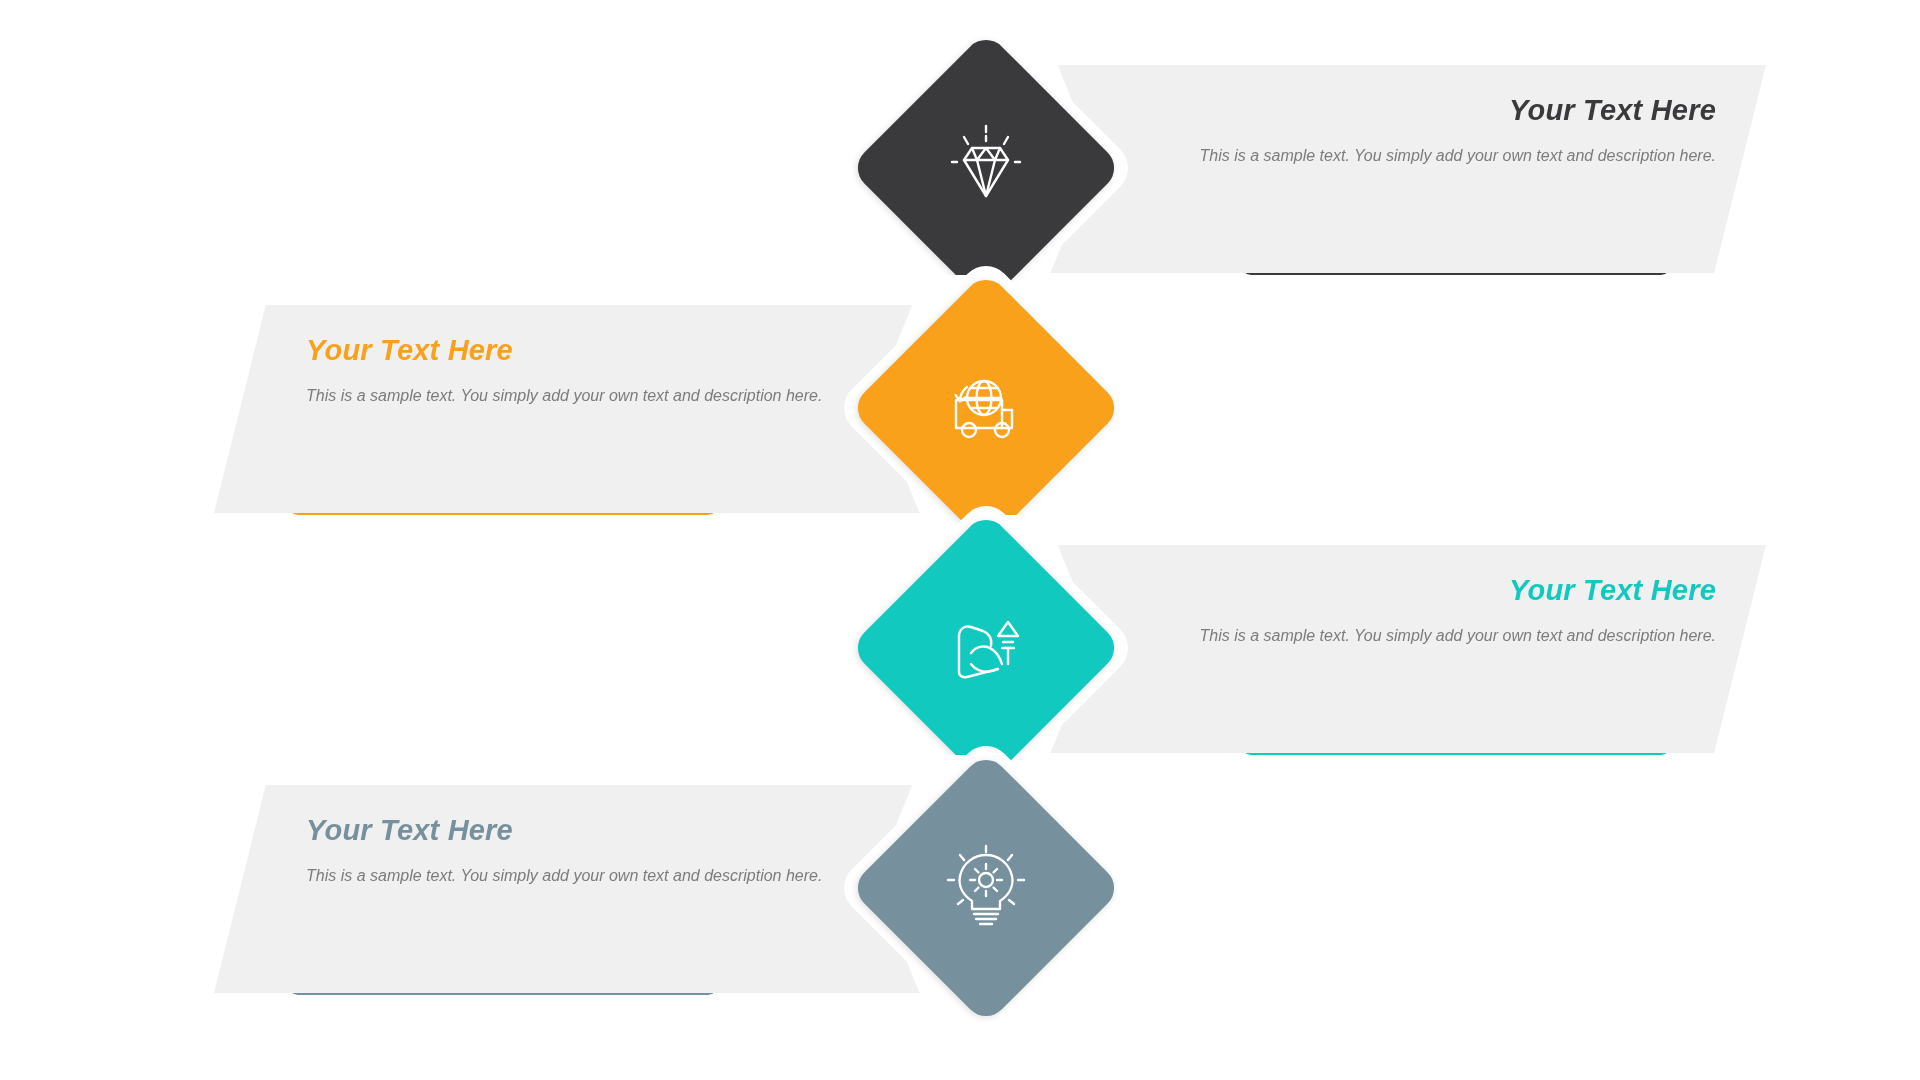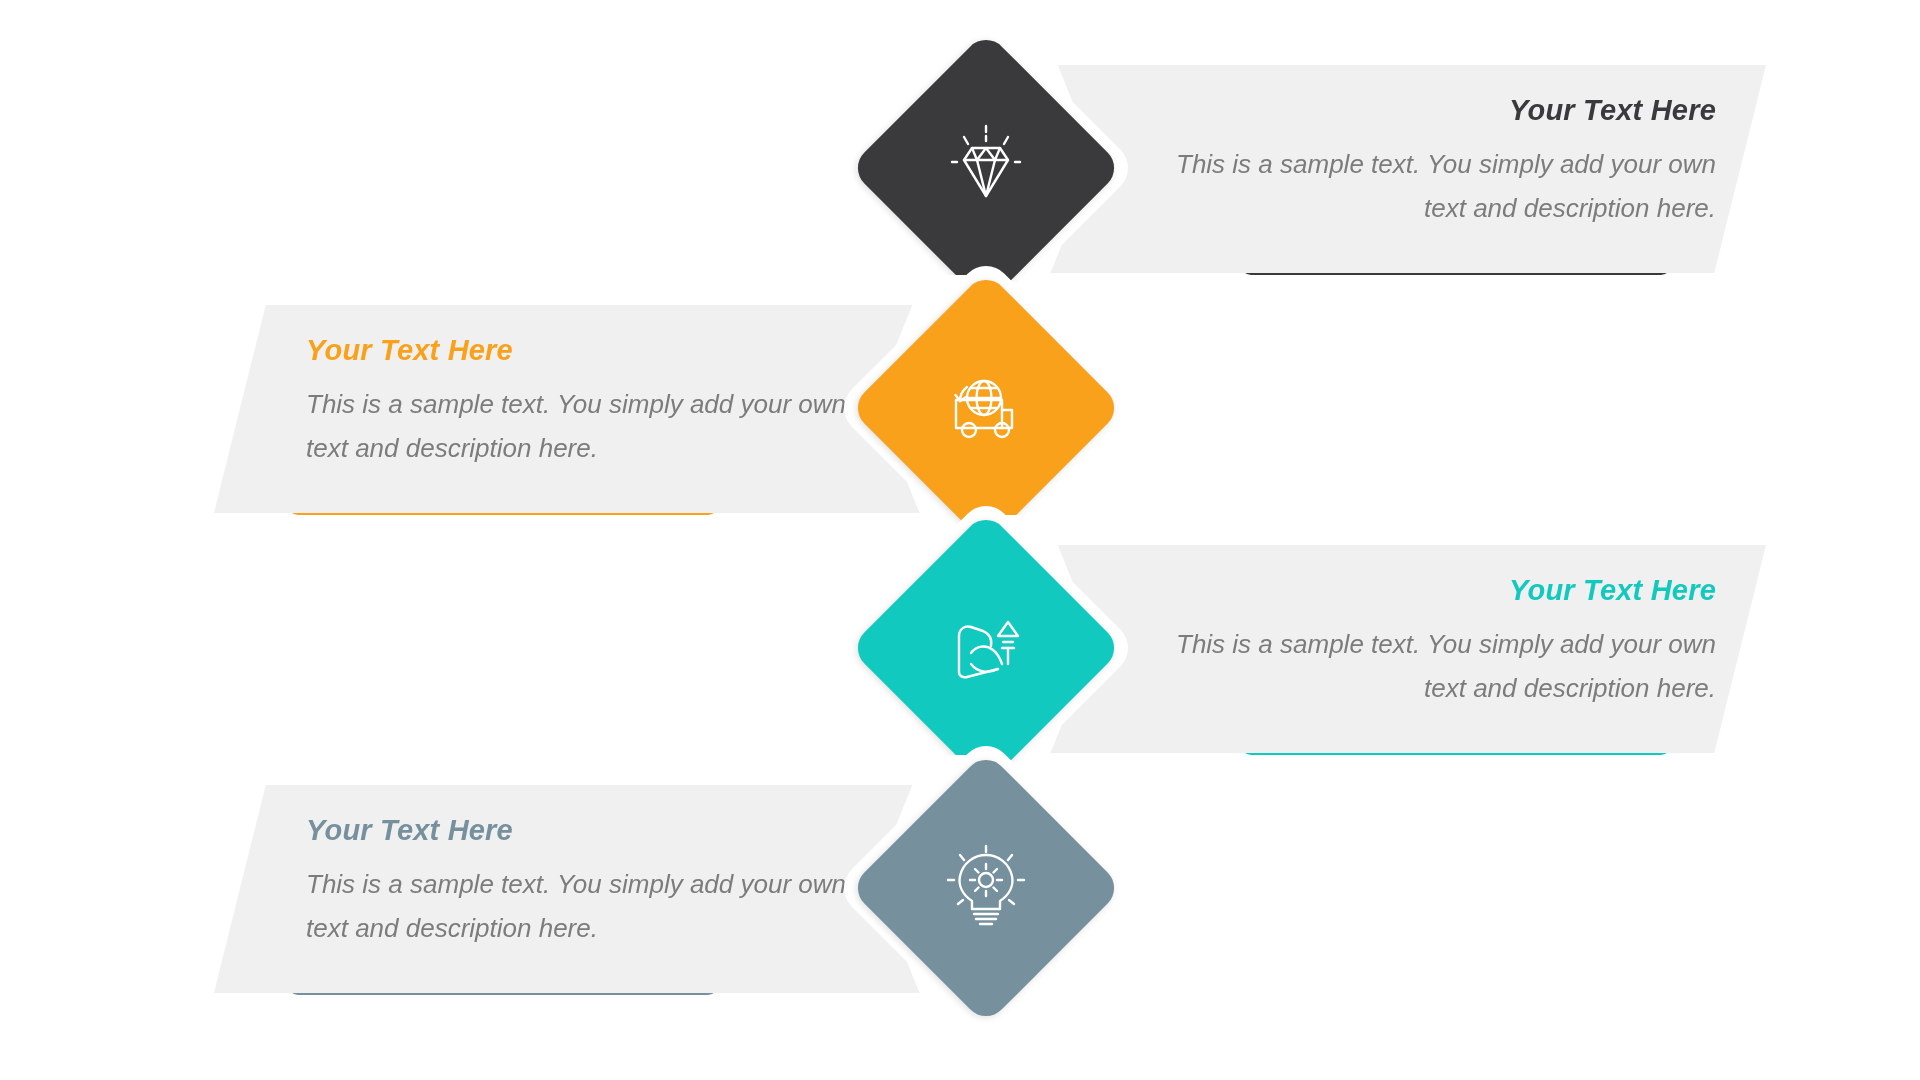--- a/index.html
+++ b/index.html
@@ -67,21 +67,21 @@
   .row.left  .txt { left:290px;  text-align:left; }
 
   .title {
     font-size:29px;
     font-weight:bold;
     letter-spacing:0.2px;
     line-height:1.1;
     margin-bottom:16px;
   }
   .desc {
-    font-size:26px;
+    font-size:16px;
     color:#7c7c7c;
     line-height:1.68;
     font-weight:400;
   }
 
   
   .badge-wrap {
     position:absolute;
     left:862px;
     top:5px;

